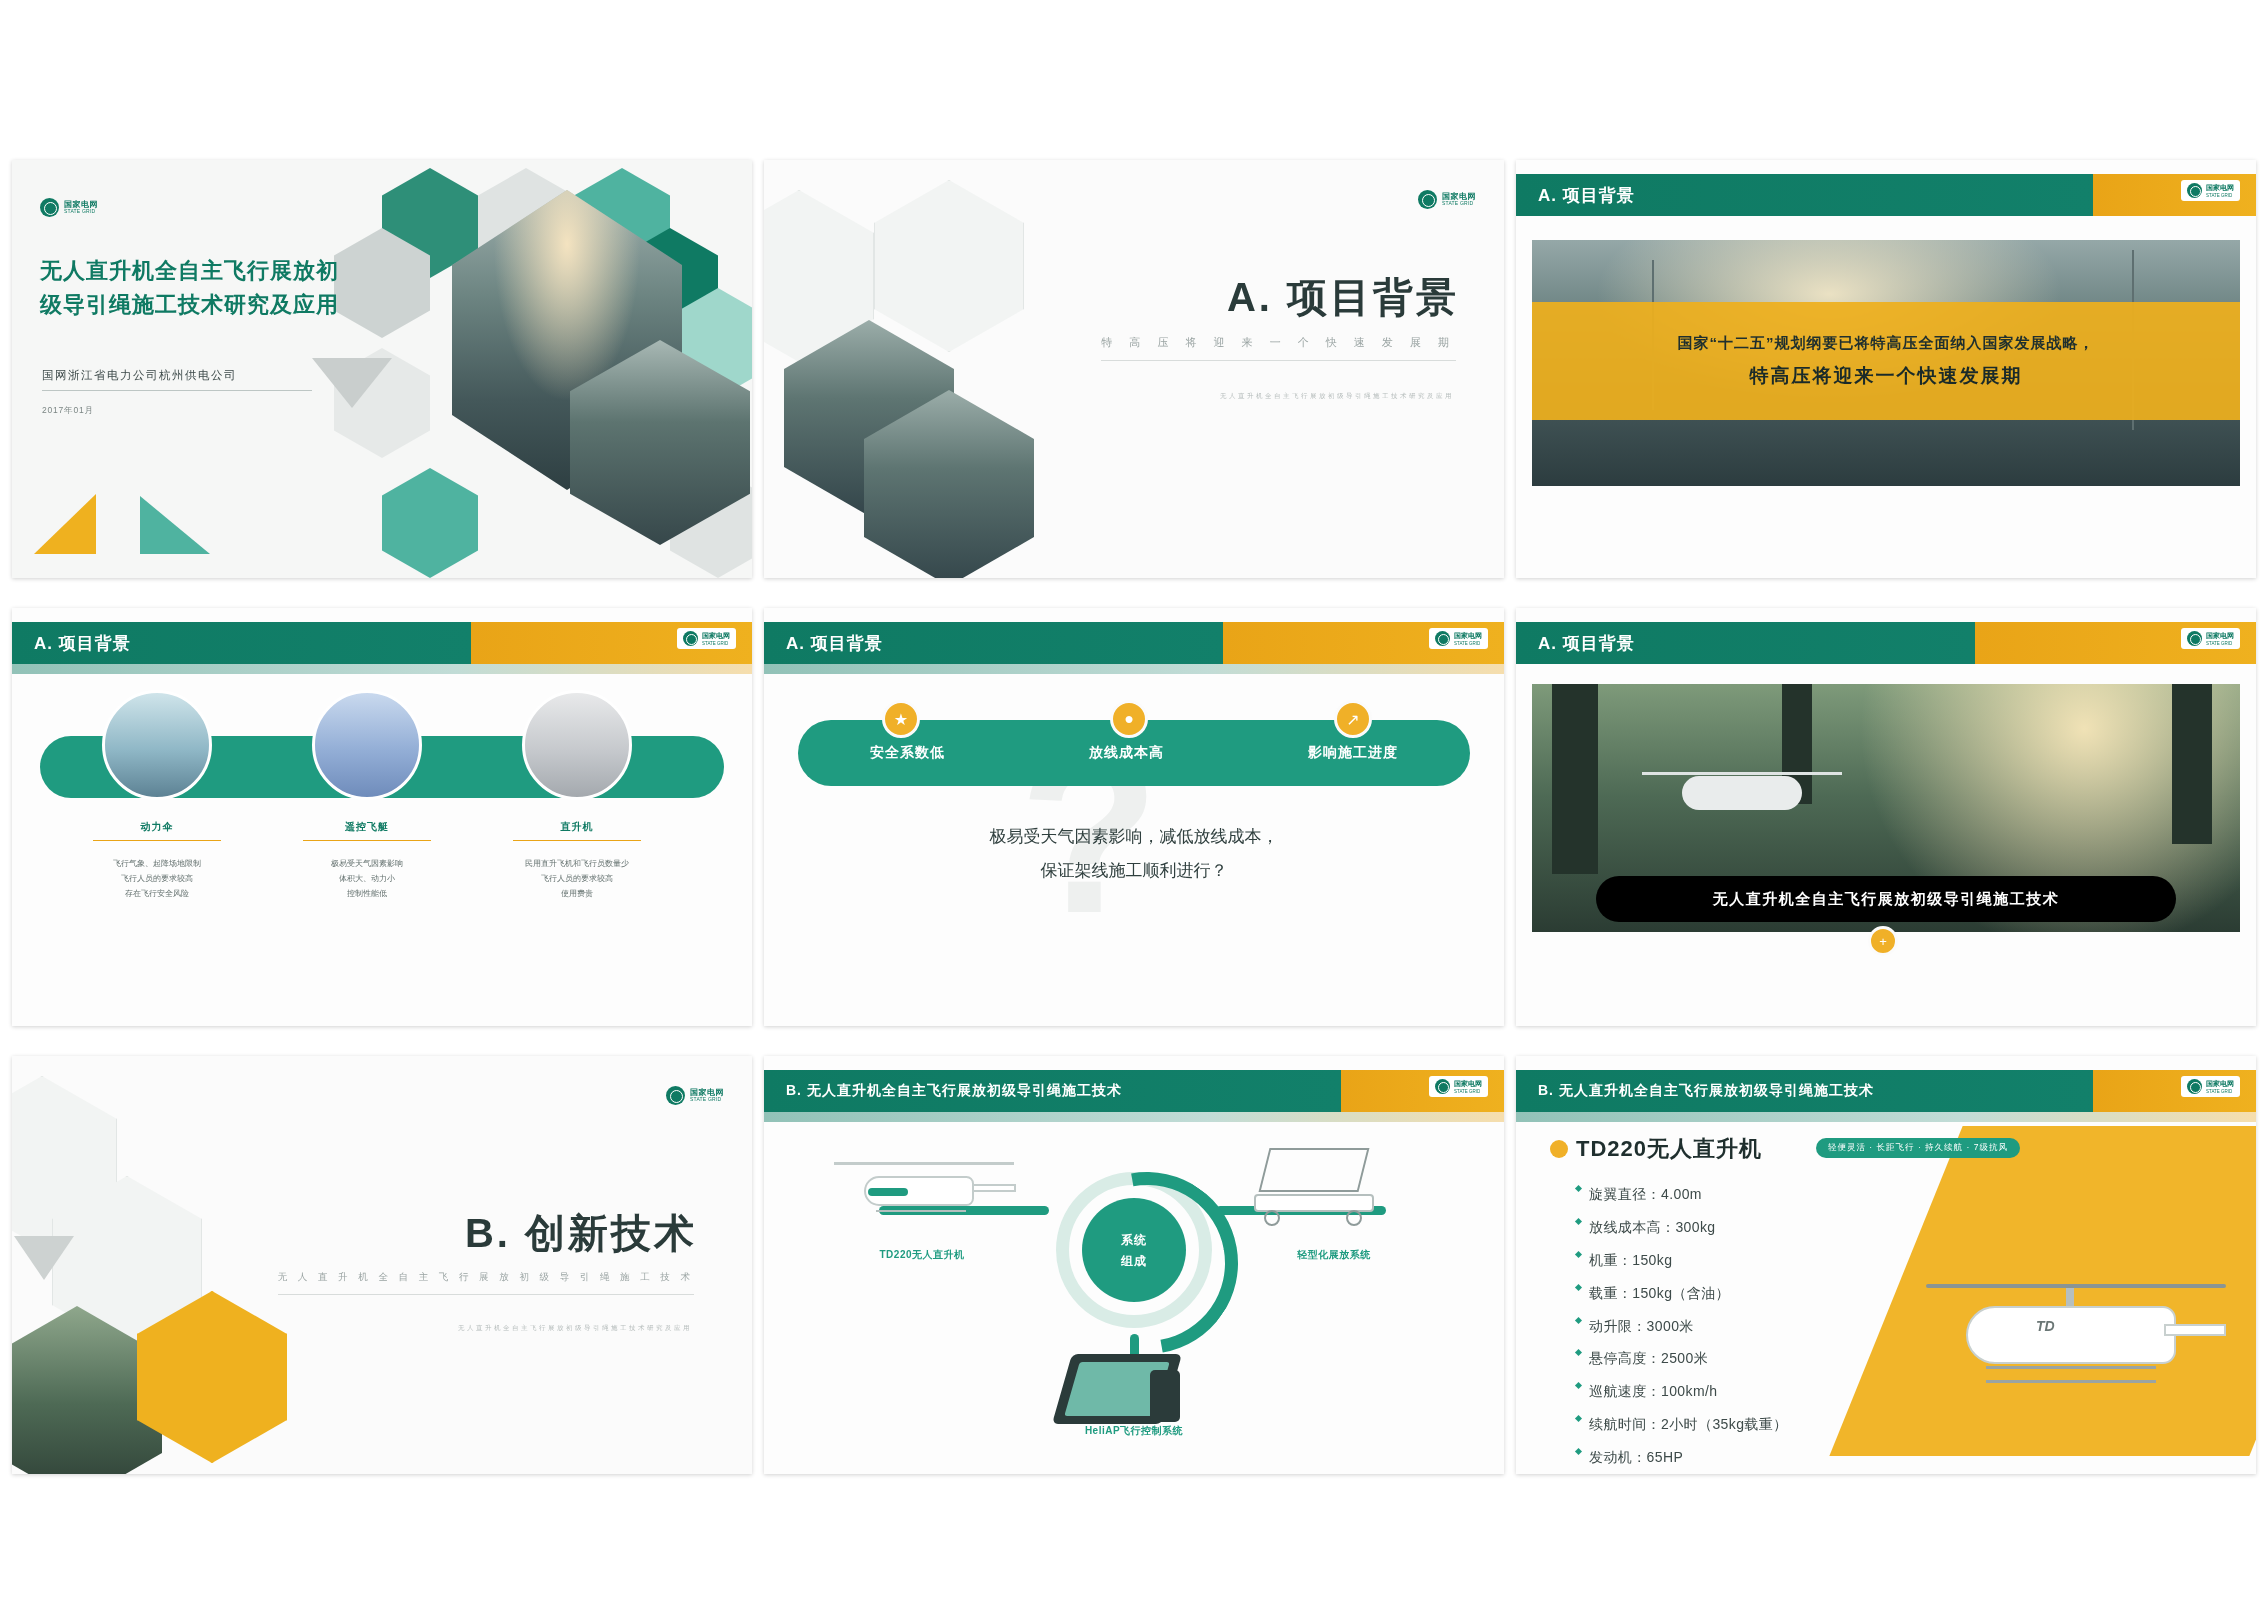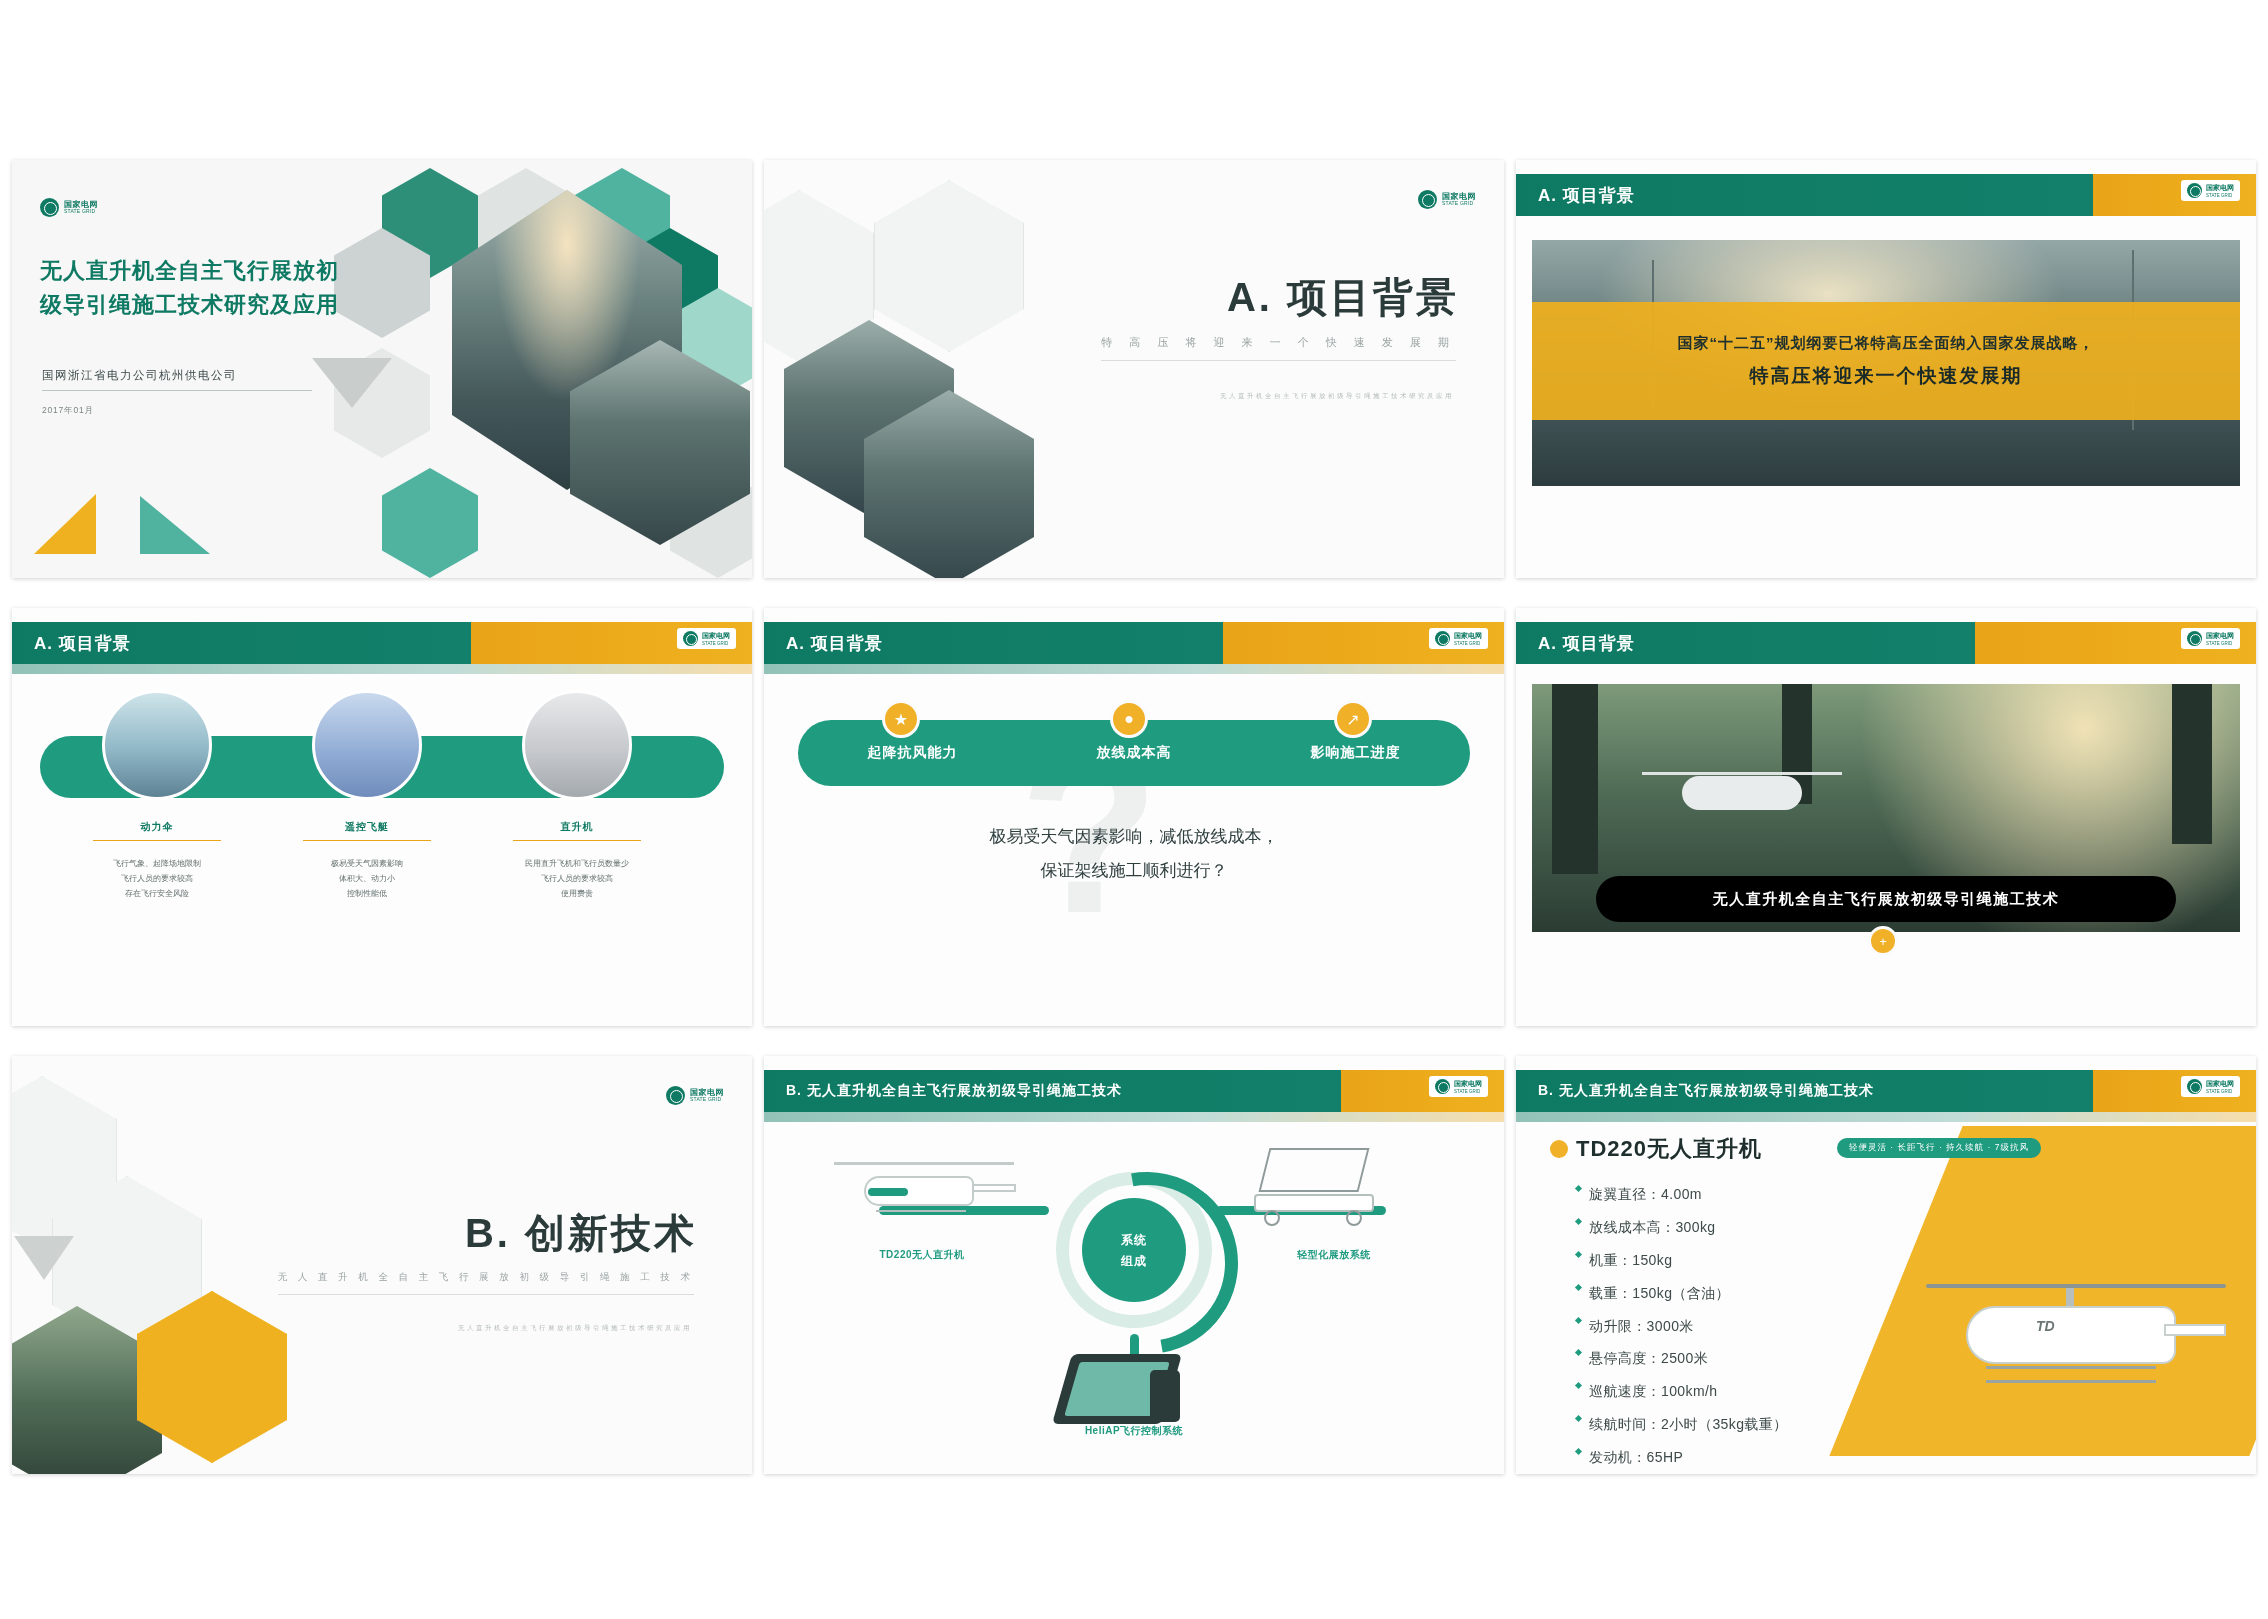--- a/index.html
+++ b/index.html
@@ -252,21 +252,21 @@
   }
   .s9 .dotmark {
     position:absolute; left: 34px; top: 84px; width: 18px; height: 18px; border-radius:50%;
     background:#f0b028;
   }
   .s9 .h {
     position:absolute; left: 60px; top: 78px; font-size: 22px; font-weight:bold; color:#1f2f2e; letter-spacing:1px;
   }
   .s9 .chip {
     position:absolute; left: 300px; top: 82px; height: 20px; padding: 0 12px; border-radius: 10px;
-    background:#1f9b80; color:#fff; font-size: 8.5px; display:flex;align-items:center; letter-spacing:1px;margin-left:21px;
+    background:#1f9b80; color:#fff; font-size: 8.5px; display:flex;align-items:center; letter-spacing:1px;
   }
   .s9 ul { position:absolute; left: 60px; top: 122px; list-style: none; }
   .s9 li {
     font-size: 14px; color:#3d4a49; line-height: 2.35; letter-spacing:.4px; position: relative; padding-left: 13px;
   }
   .s9 li::before {
     content:""; position:absolute; left:0; top:8px; width:5px;height:5px;background:#1f9b80;transform:rotate(45deg);
   }
   .s9 .heli { position:absolute; right: 30px; bottom: 70px; width: 300px; height: 150px; }
   .s9 .heli .fus {
@@ -390,21 +390,21 @@
         <div class="mark"></div>
         <div class="txt">
           <b>国家电网</b>
           <i>STATE GRID</i>
         </div>
       </div>
     </div>
     <div class="band-shade"></div>
     <div class="qmark">?</div>
     <div class="pill">
-      <div class="it">起降抗风能力</div>
+      <div class="it">安全系数低</div>
       <div class="it">放线成本高</div>
       <div class="it">影响施工进度</div>
     </div>
     <div class="ic i1">★</div>
     <div class="ic i2">●</div>
     <div class="ic i3">↗</div>
     <div class="q">
       <div>极易受天气因素影响，减低放线成本，</div>
       <div>保证架线施工顺利进行？</div>
     </div>

